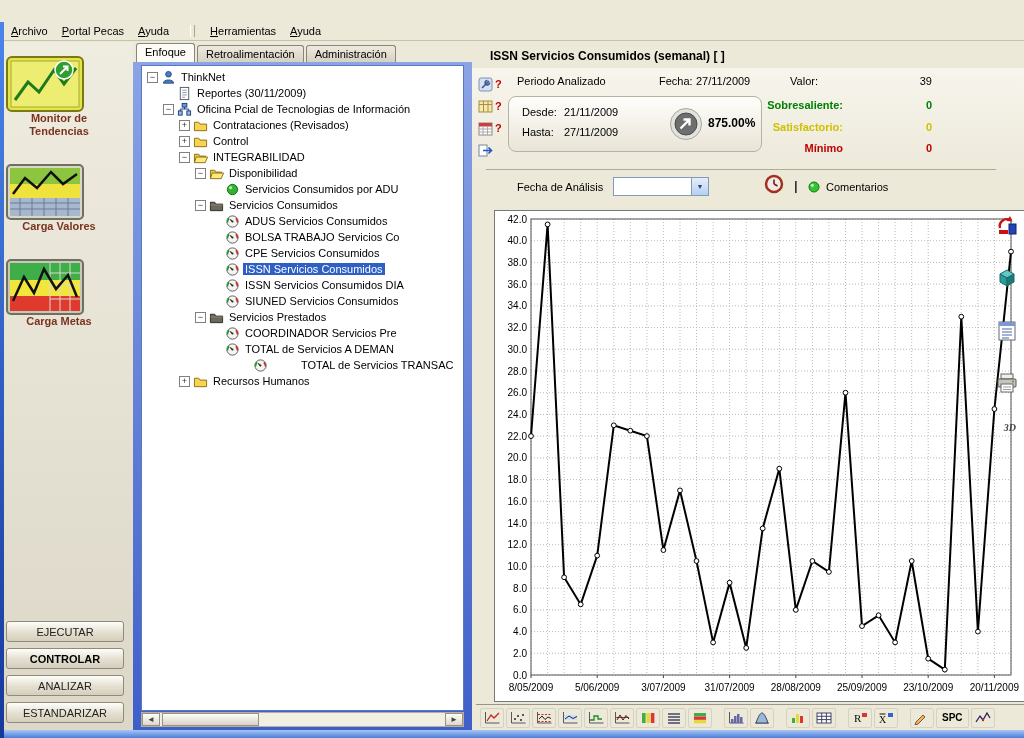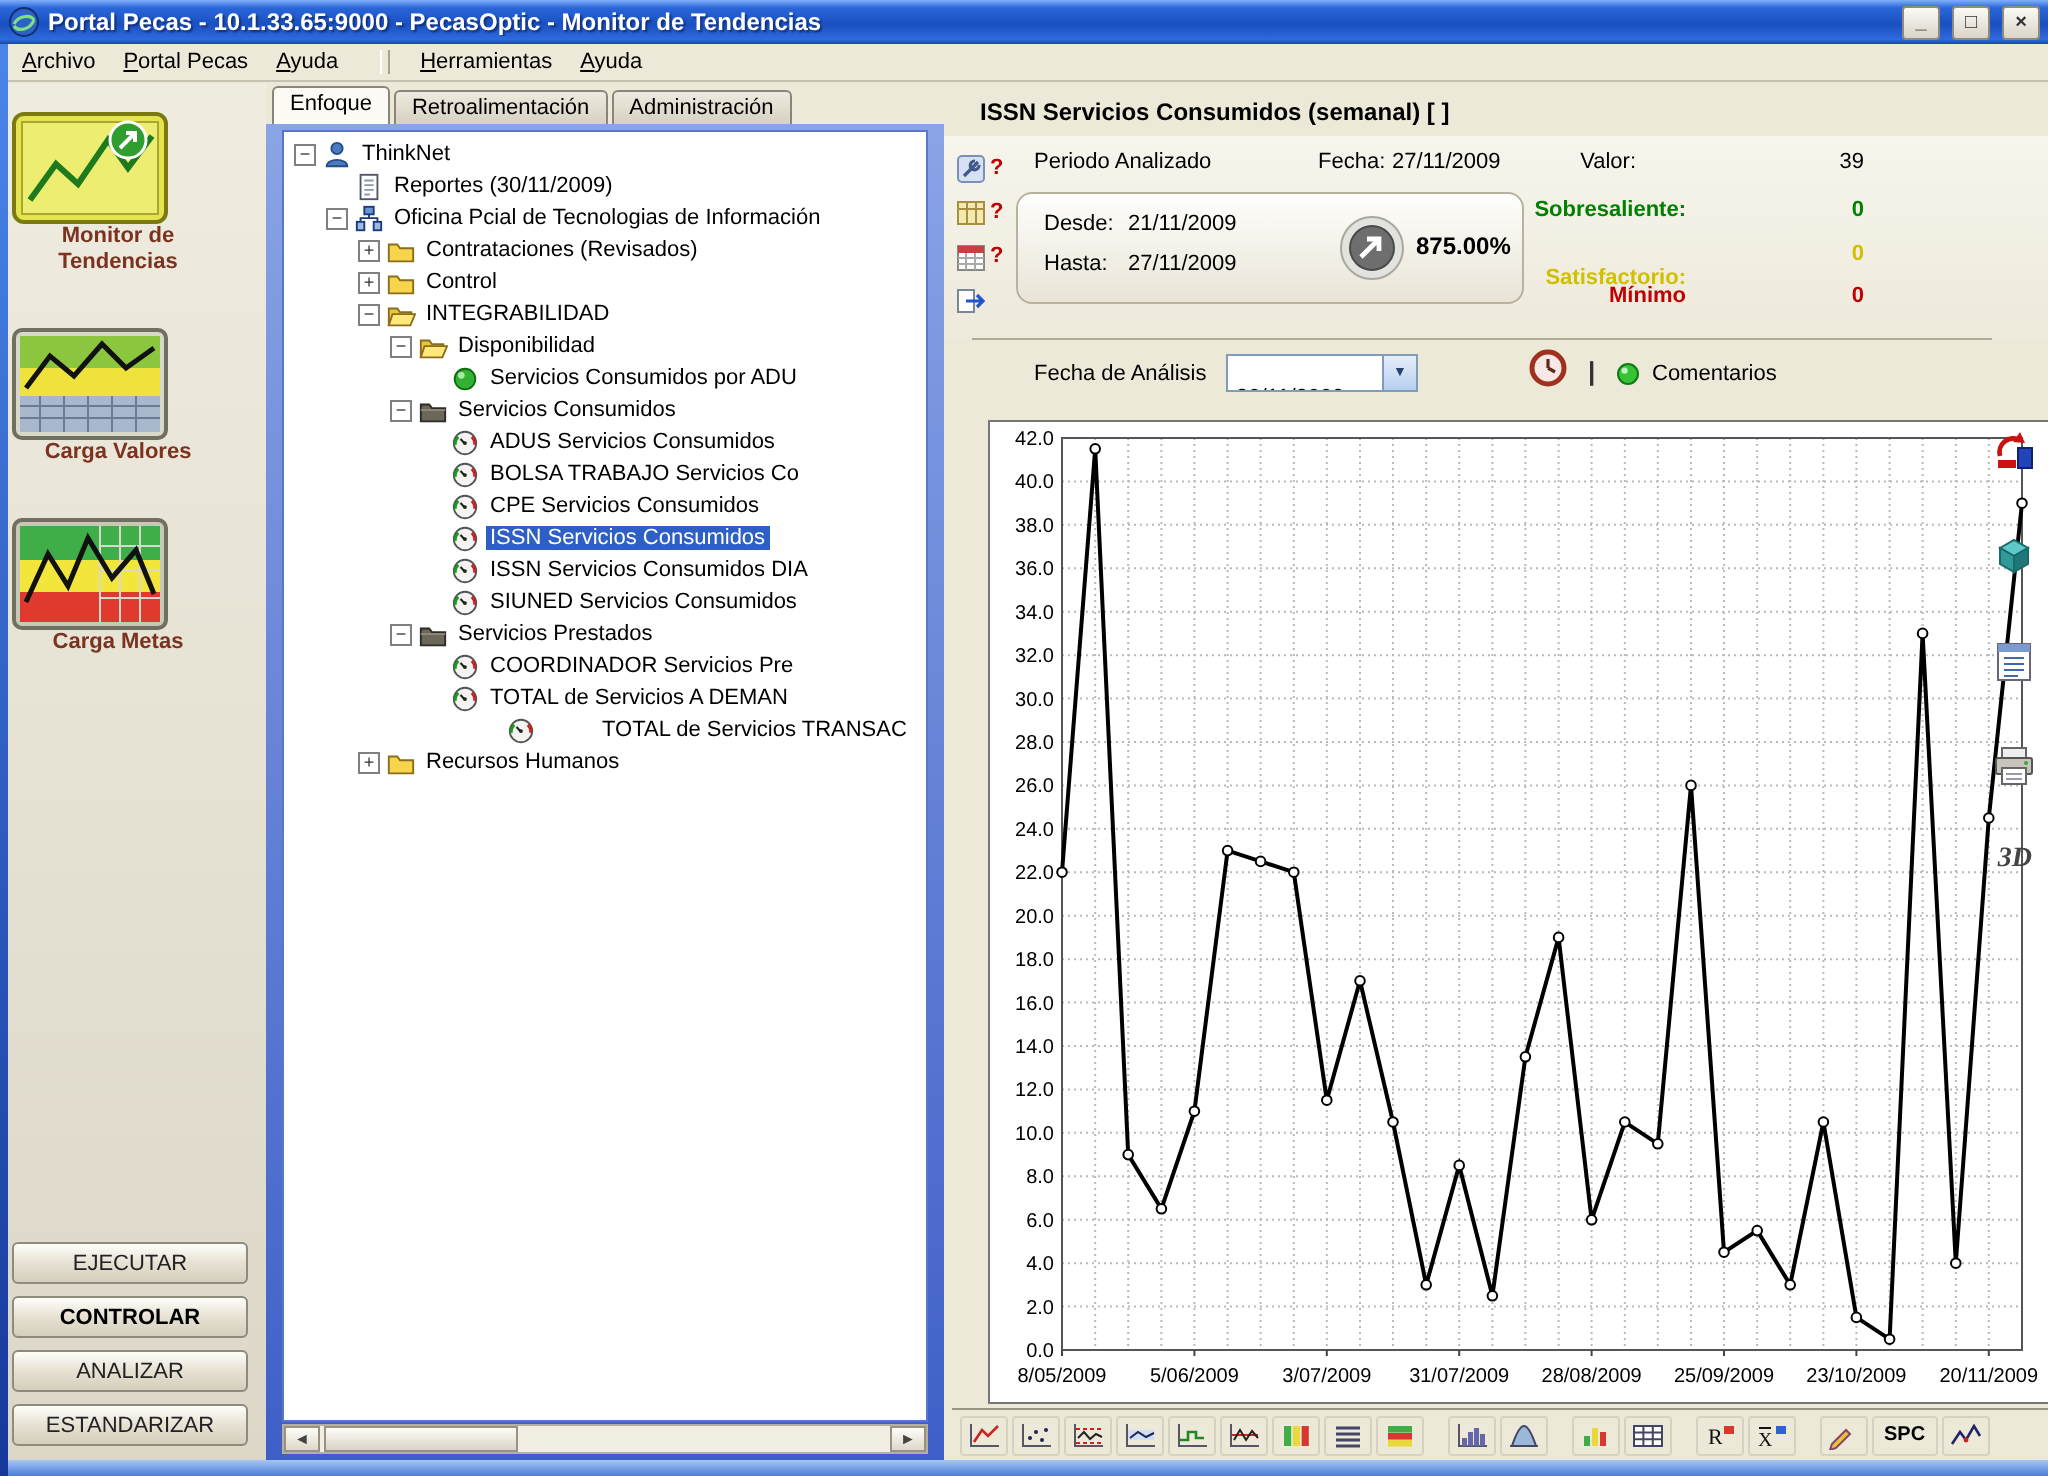--- a/index.html
+++ b/index.html
@@ -106,46 +106,34 @@
     border:1px solid #777;box-sizing:border-box;}
   .grid{stroke:#B9B9B9;stroke-width:1;stroke-dasharray:1 2;}
   .frame{fill:none;stroke:#555;}
   .series{fill:none;stroke:#000;stroke-width:2;}
   .marker{fill:#fff;stroke:#000;stroke-width:1;}
   .ylab{font-size:10px;text-anchor:end;fill:#000;font-family:"Liberation Sans",sans-serif;}
   .xlab{font-size:10px;text-anchor:middle;fill:#000;font-family:"Liberation Sans",sans-serif;}
   .rs-icon{position:absolute;right:6px;width:22px;height:22px;cursor:pointer;}
   .rs-icon svg{width:22px;height:22px;display:block;}
   .rs-3d{position:absolute;right:8px;font-family:"Liberation Serif",serif;font-style:italic;
-    font-weight:bold;font-size:14px;color:#444;cursor:pointer;}
+    font-weight:bold;font-size:10px;color:#444;cursor:pointer;}
   .toolbar{position:absolute;left:4px;right:0;top:662px;height:26px;border-top:1px solid #9A9585;
     display:flex;align-items:center;padding-left:4px;gap:2px;box-sizing:border-box;}
   .tb{width:24px;height:20px;background:#ECE9D8;border:1px solid #D6D2C2;border-radius:2px;
     display:flex;align-items:center;justify-content:center;cursor:pointer;padding:0;font-family:inherit;}
   .tb svg{width:18px;height:14px;display:block;}
   .tb.gap{margin-left:10px;}
   .tb.tb-txt{width:auto;padding:0 5px;font-size:10px;font-weight:bold;}
 </style>
 </head>
 <body>
 
 <div class="window">
 
-  <div class="titlebar">
-    <span class="app-icon">
-      <svg viewBox="0 0 16 16">
-          <circle cx="8" cy="8" r="7" fill="#2E62C8" stroke="#10306E"></circle>
-          <path d="M3 9c2-4 8-5 10-2M13 7c-2 5-8 6-10 3" stroke="#7FE07F" stroke-width="1.6" fill="none"></path>
-        </svg>
-    </span>
-    <span class="title-text">Portal Pecas - 10.1.33.65:9000 - PecasOptic - Monitor de Tendencias</span>
-    <button class="win-btn">_</button>
-    <button class="win-btn">□</button>
-    <button class="win-btn">×</button>
-  </div>
 
   <div class="menubar" id="menubar">
       <span class="menu-item">Archivo</span>
       <span class="menu-item">Portal Pecas</span>
       <span class="menu-item">Ayuda</span>
       <span class="menu-grip"></span>
       <span class="menu-item">Herramientas</span>
       <span class="menu-item">Ayuda</span>
     </div>
 
@@ -480,21 +468,21 @@
         </span>
         <span class="abs pct">875.00%</span>
       </div>
 
       <div id="thresholds">
           <div class="thr-row" style="top: 57px;">
             <span class="thr-l" style="color: rgb(0, 128, 0);">Sobresaliente:</span>
             <span class="thr-v" style="color: rgb(0, 128, 0);">0</span>
           </div>
           <div class="thr-row" style="top: 78.5px;">
-            <span class="thr-l" style="color: rgb(208, 192, 0); margin-top: 12px;">Satisfactorio:</span>
+            <span class="thr-l" style="color: rgb(208, 192, 0);">Satisfactorio:</span>
             <span class="thr-v" style="color: rgb(208, 192, 0);">0</span>
           </div>
           <div class="thr-row" style="top: 100px;">
             <span class="thr-l" style="color: rgb(192, 0, 0);">Mínimo</span>
             <span class="thr-v" style="color: rgb(192, 0, 0);">0</span>
           </div>
         </div>
       <div class="sep"></div>
 
       <span class="abs ana-l">Fecha de Análisis</span>

